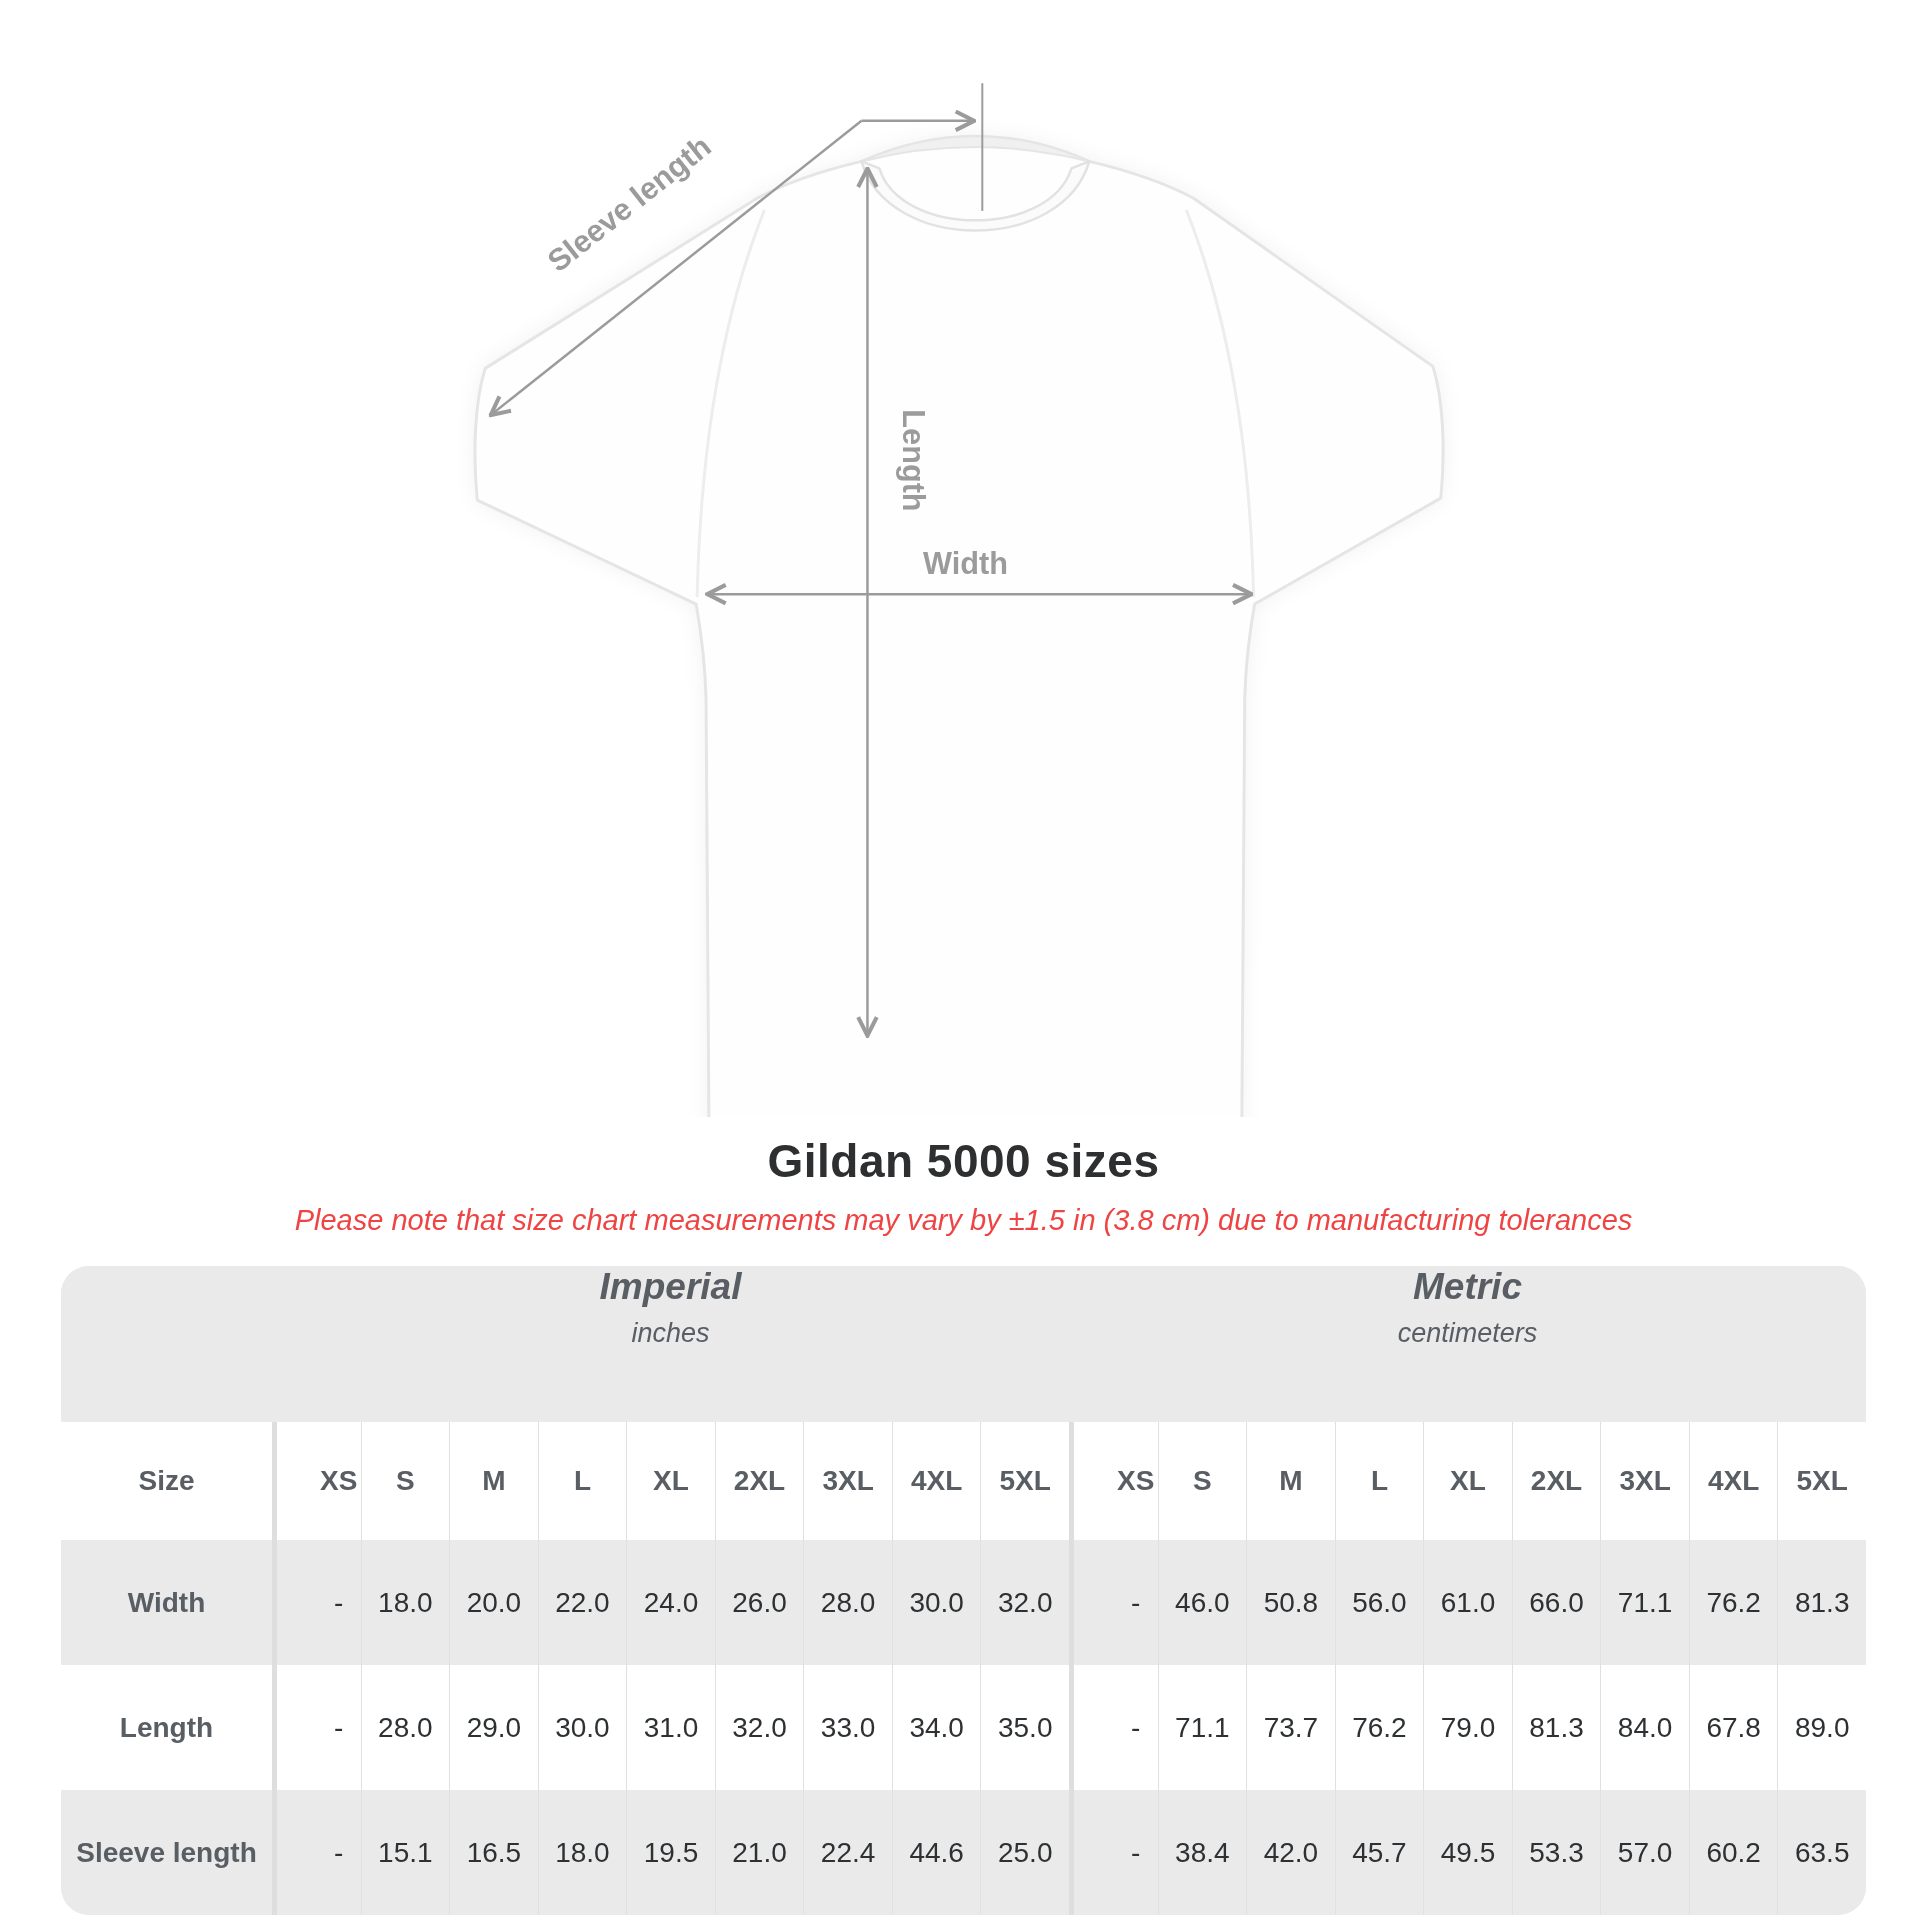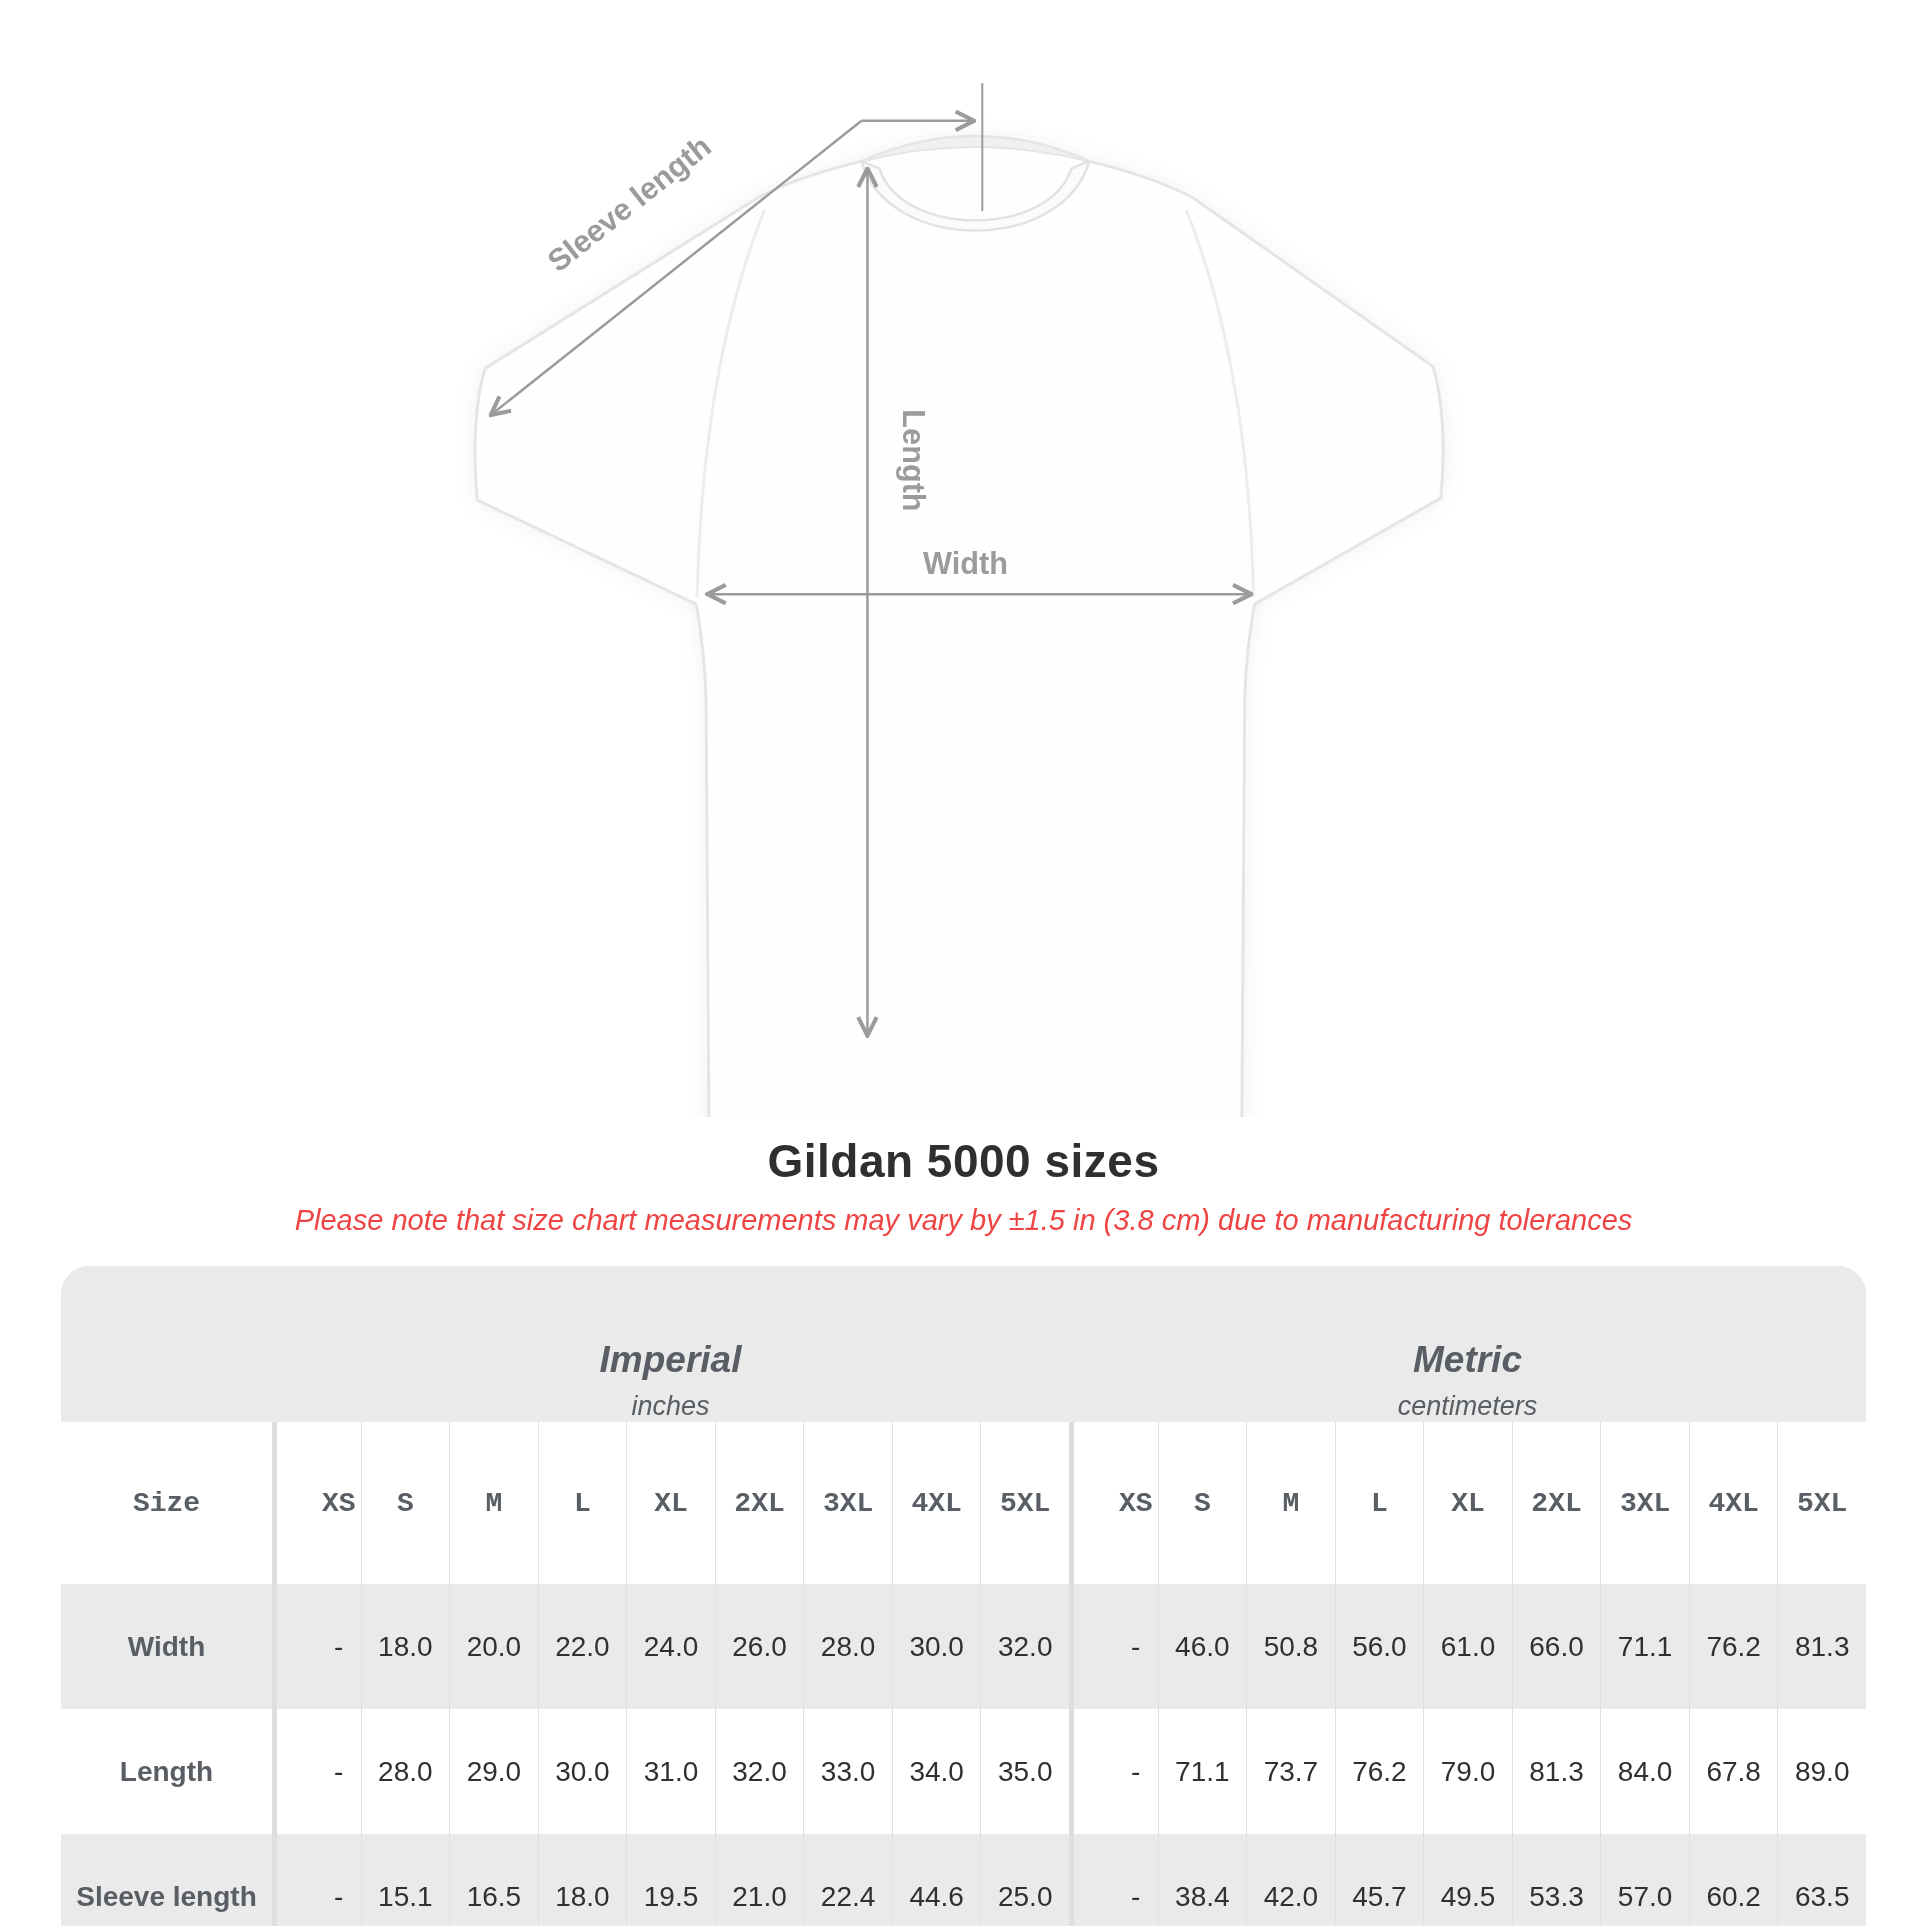--- a/index.html
+++ b/index.html
@@ -45,36 +45,36 @@
     overflow: hidden;
   }
   .unit-row {
     display: grid;
     grid-template-columns: 211px 1fr 1fr;
     height: 156px;
     background: #eaeaea;
   }
   .unit-cell {
     display: flex; flex-direction: column;
-    align-items: center; justify-content: flex-end;
+    align-items: center; justify-content: flex-start;
   }
   .unit-label {
     font-size: 37px; font-weight: bold; font-style: italic;
     color: #585e63;
   }
   .unit-sub {
     margin-top: 10px;
     font-size: 27px; font-style: italic;
     color: #585e63;
   }
   .hrow, .trow {
     display: grid;
     grid-template-columns: 211px repeat(18, 1fr);
   }
-  .hrow { height: 162px; background: #ffffff; font-family: Liberation Mono, monospace; }
+  .hrow { height: 118px; background: #ffffff; }
   .trow { height: 125px; }
   .trow.shade { background: #eaeaea; }
   .trow.plain { background: #ffffff; }
   .cell {
     display: flex; align-items: center; justify-content: center;
     min-width: 0;
   }
   .cell + .cell { border-left: 1px solid #e0e0e0; }
   .cell.major { border-left: 5px solid #dedede; padding-left: 40px; }
   .head-label, .row-label-cell {

